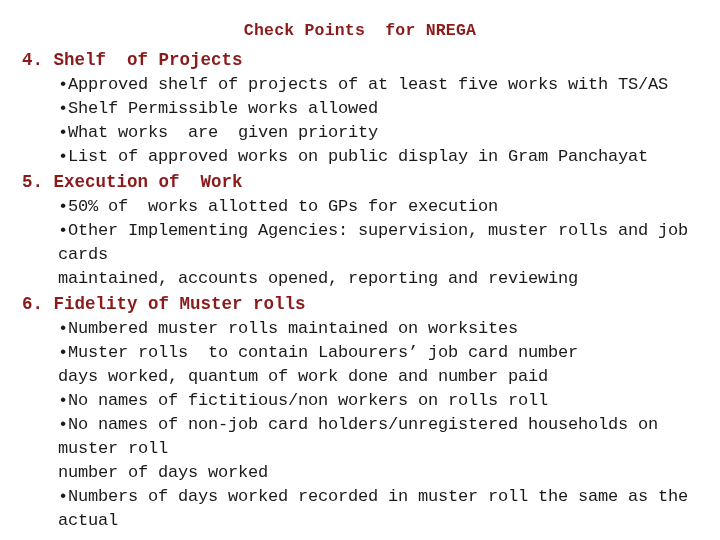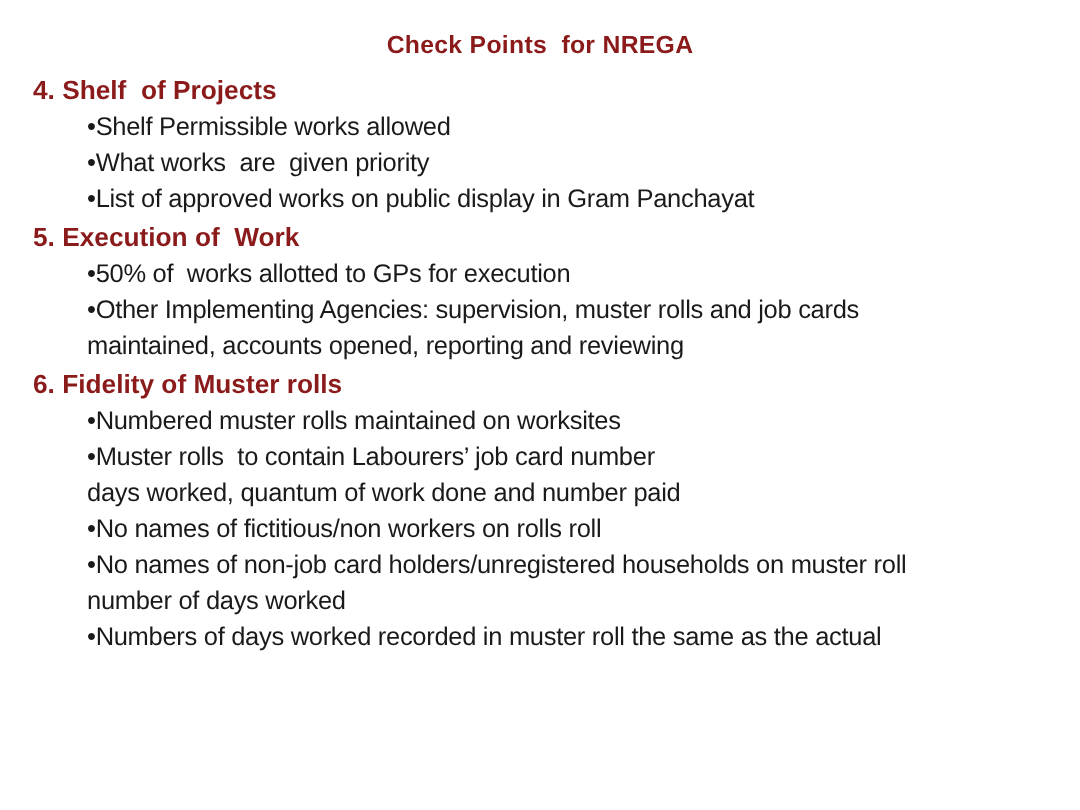--- a/index.html
+++ b/index.html
@@ -6,21 +6,21 @@
     margin: 0;
     padding: 0;
     background: #ffffff;
   }
   .slide {
     position: relative;
     width: 720px;
     height: 540px;
     background: var(--bg, #ffffff);
     overflow: hidden;
-    font-family: Liberation Sans, sans-serif;
+    font-family: Liberation Mono, monospace;
   }
   .slide-title {
     position: absolute;
     top: 21px;
     left: 0;
     right: 0;
     text-align: center;
     font-size: 16.5px;
     font-weight: bold;
     letter-spacing: 0.2px;
@@ -61,20 +61,21 @@
 </style>
 </head>
 <body>
 
 <div class="slide" style="--accent: #8B1A1A; --body: #1A1A1A; --pagenum: #8C8C8C; --bg: #FFFFFF;">
   <div class="slide-title">Check Points  for NREGA</div>
 
   <div class="slide-content">
       <section class="section">
         <div class="section-heading">4. Shelf  of Projects</div>
+        <div class="bullet-line">•Approved shelf of projects of at least five works with TS/AS</div>
         <div class="bullet-line">•Shelf Permissible works allowed</div>
         <div class="bullet-line">•What works  are  given priority</div>
         <div class="bullet-line">•List of approved works on public display in Gram Panchayat</div>
       </section>
       <section class="section">
         <div class="section-heading">5. Execution of  Work</div>
         <div class="bullet-line">•50% of  works allotted to GPs for execution</div>
         <div class="bullet-line">•Other Implementing Agencies: supervision, muster rolls and job cards</div>
         <div class="bullet-line">maintained, accounts opened, reporting and reviewing</div>
       </section>

